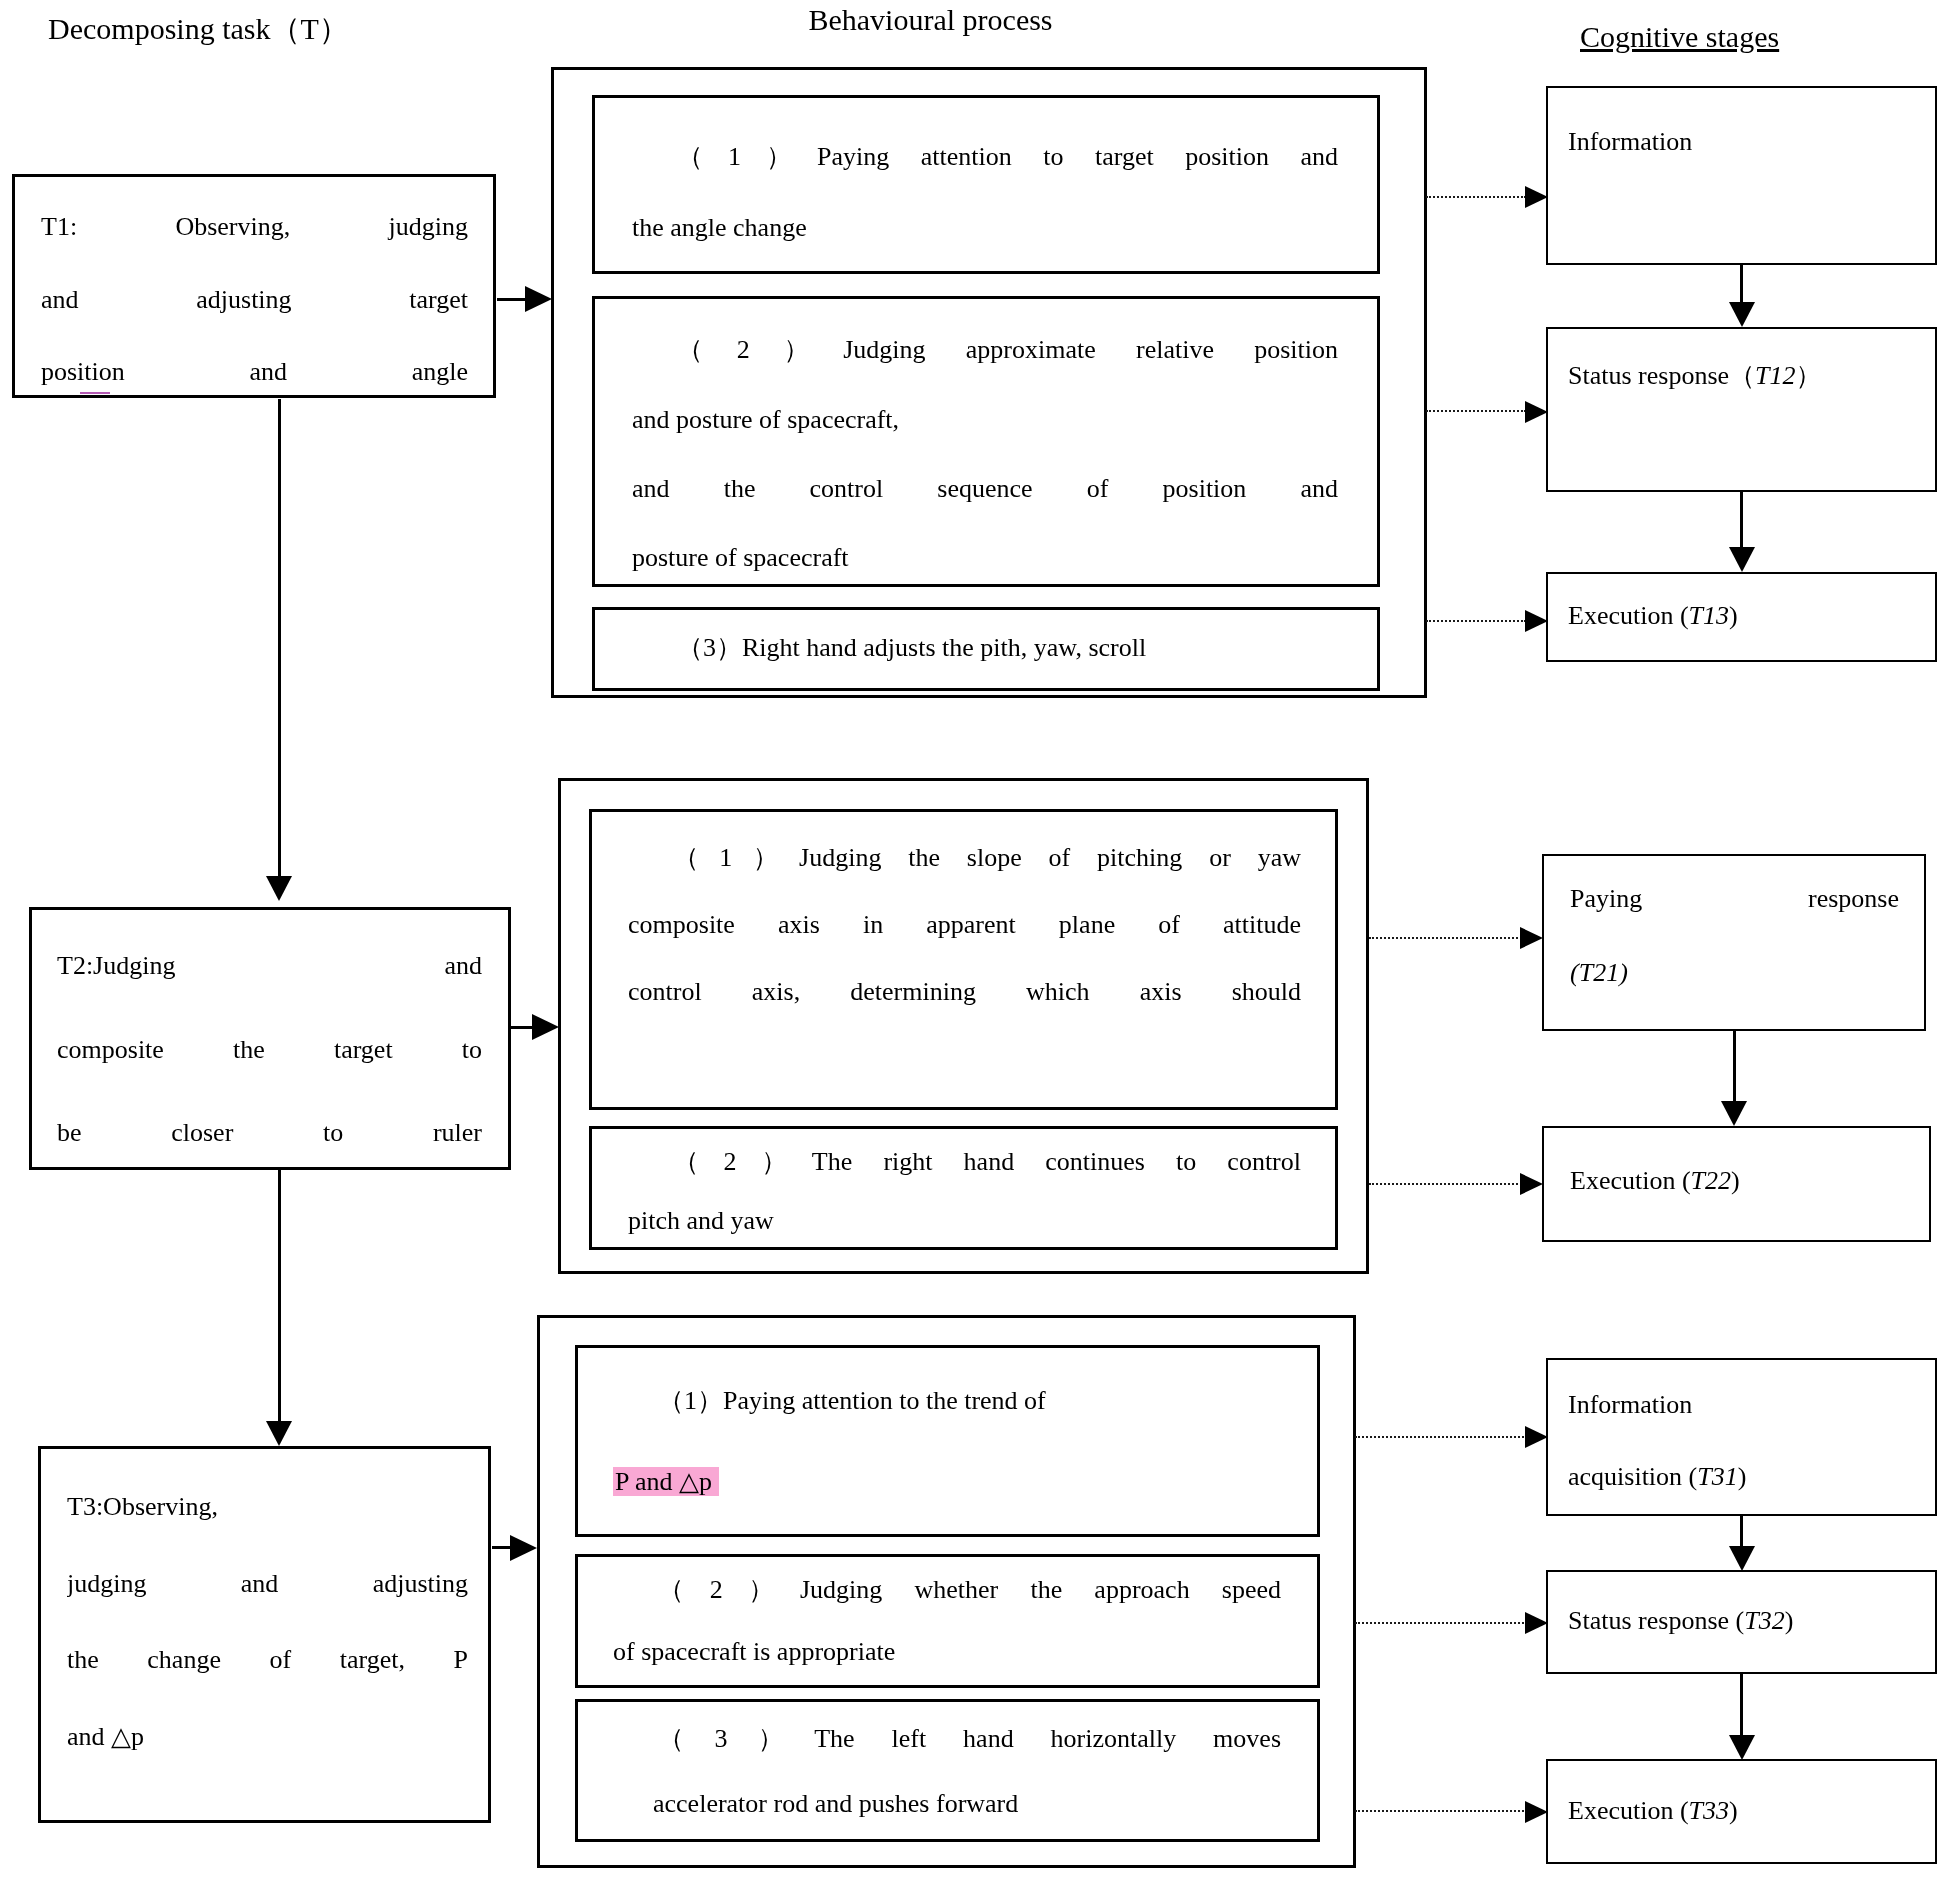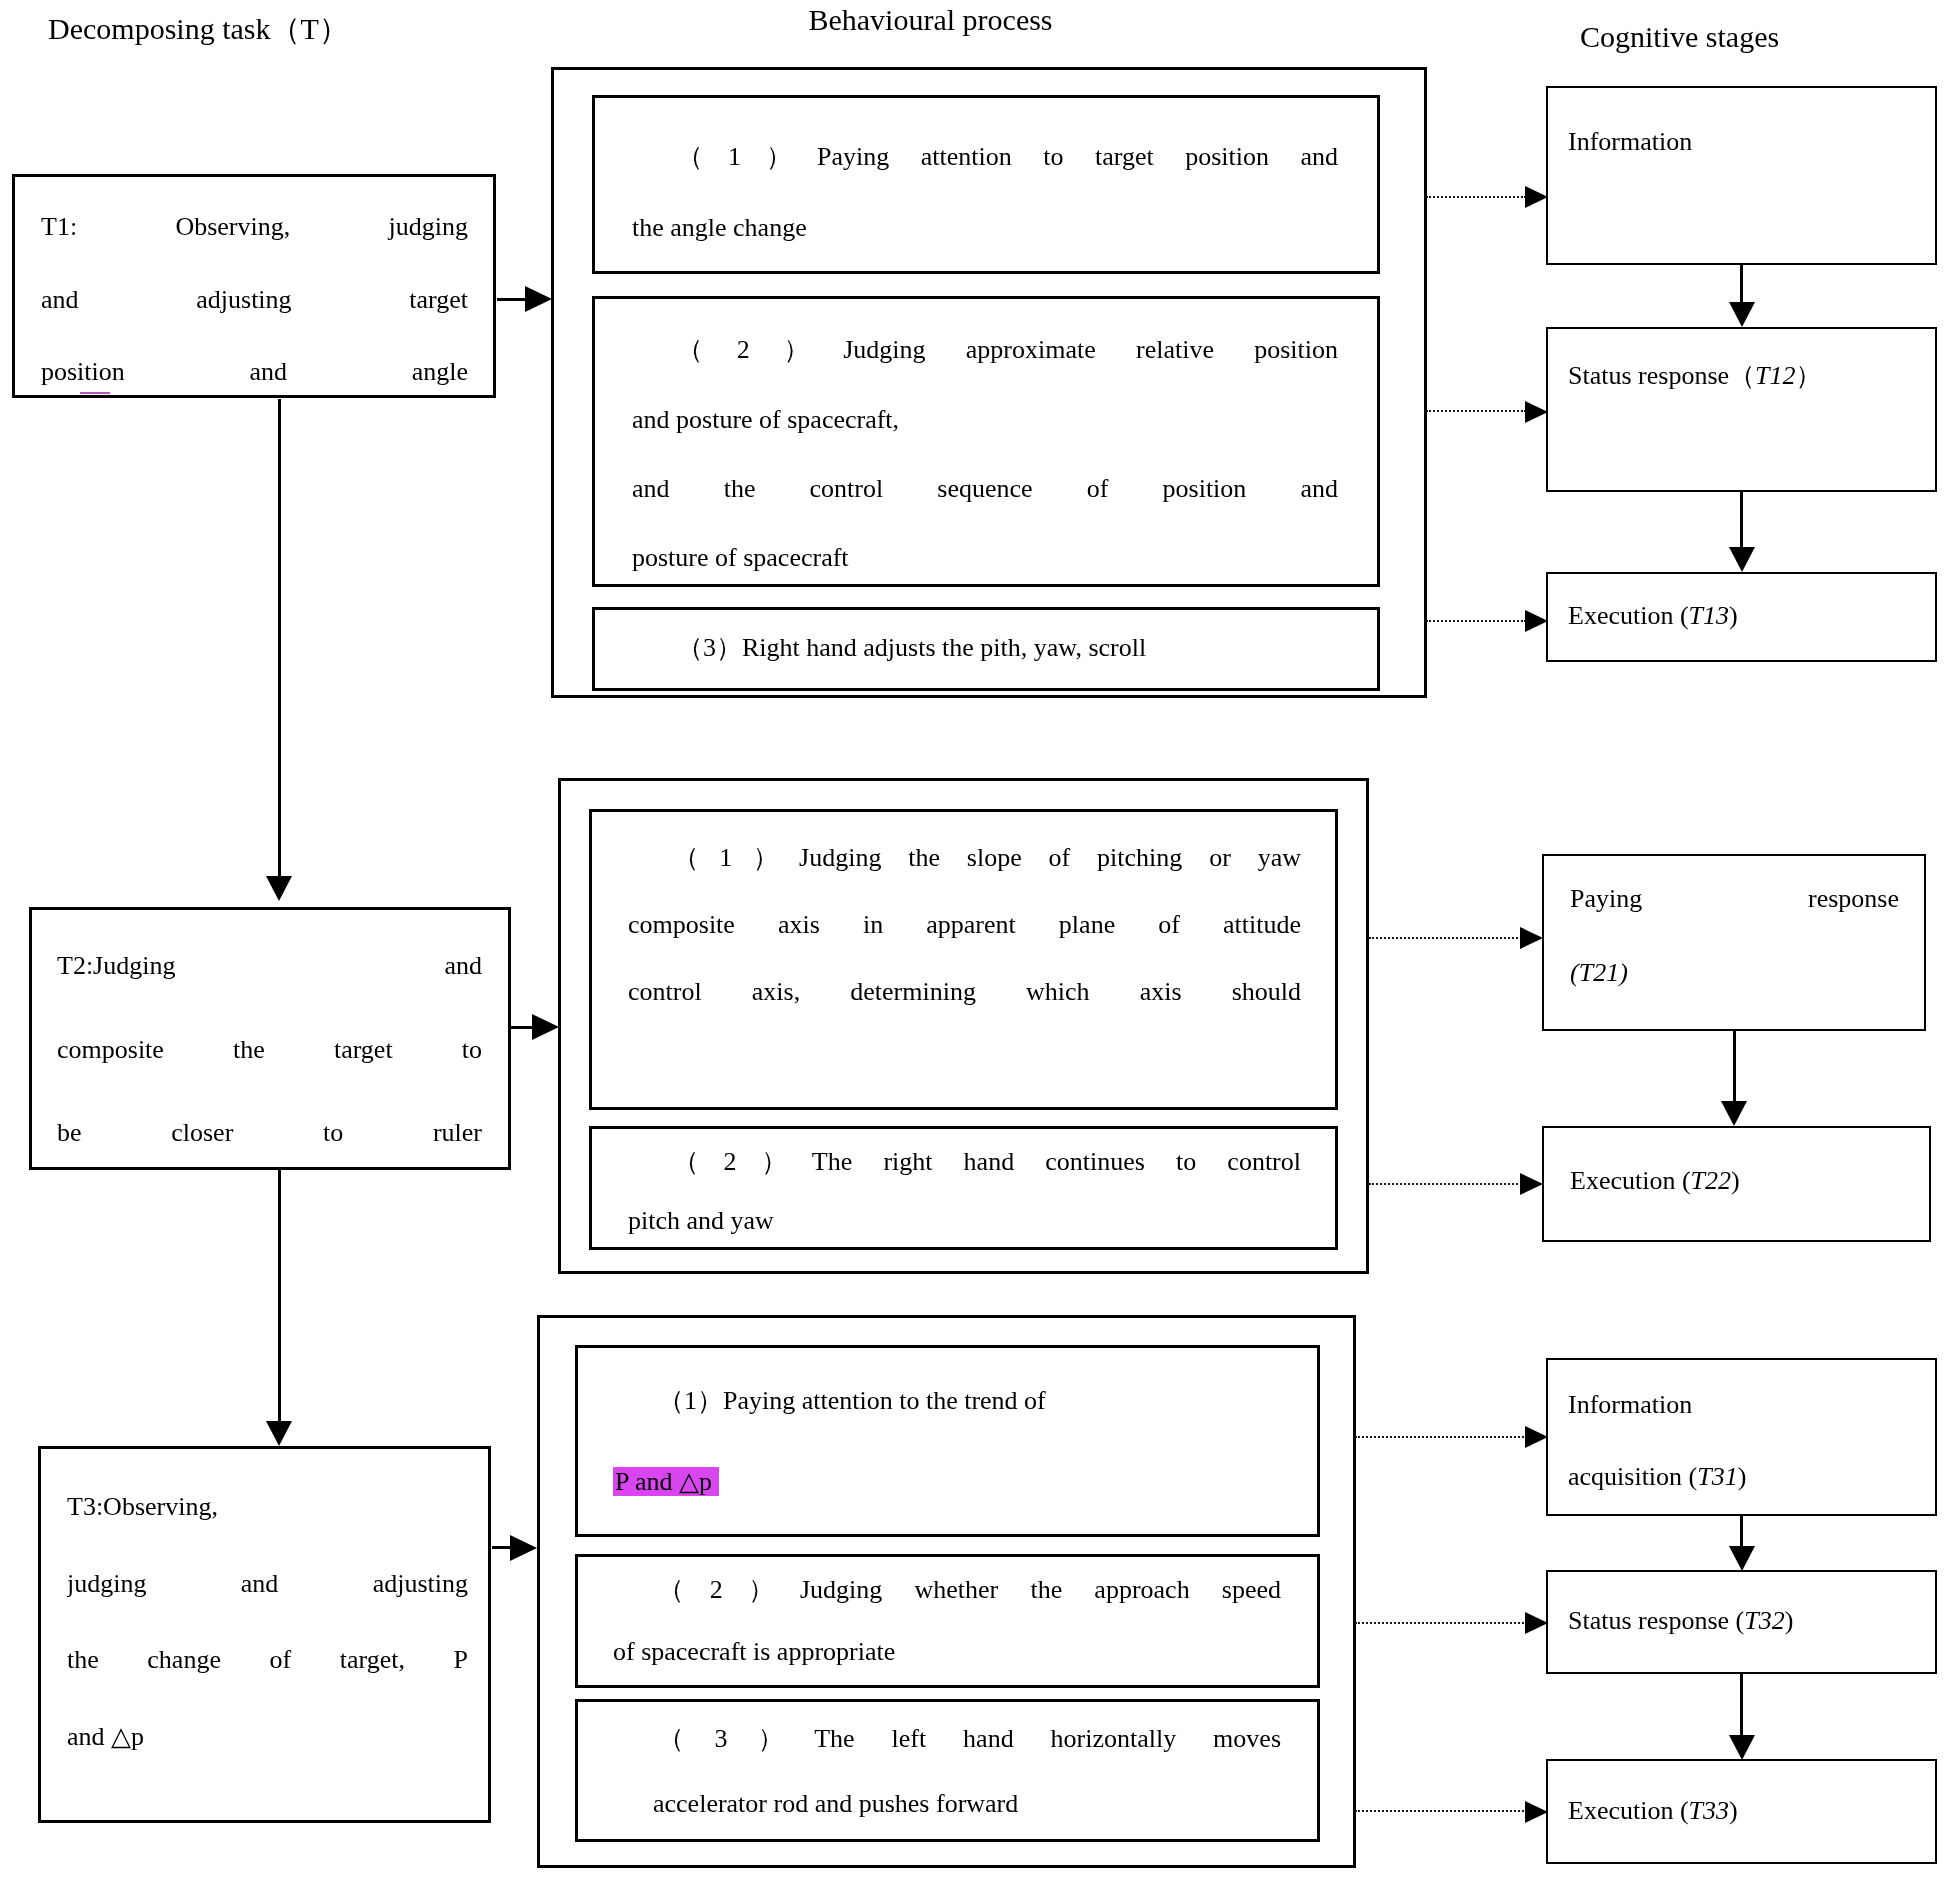--- a/index.html
+++ b/index.html
@@ -16,32 +16,32 @@
   .flexj{display:flex;justify-content:space-between;}
   .vline{position:absolute;width:2.9px;background:#000;}
   .hline{position:absolute;height:2.9px;background:#000;}
   .dline{position:absolute;height:0;border-top:2.4px dotted #1a1a1a;}
   .ah-right{position:absolute;width:0;height:0;border-top:13.4px solid transparent;
             border-bottom:13.4px solid transparent;border-left:27px solid #000;}
   .ah-right-sm{position:absolute;width:0;height:0;border-top:11px solid transparent;
             border-bottom:11px solid transparent;border-left:23px solid #000;}
   .ah-down{position:absolute;width:0;height:0;border-left:13px solid transparent;
             border-right:13px solid transparent;border-top:25px solid #000;}
-  .hl{background:#d946ef;padding:0 6.7px 0 1.9px;}
+  .hl{background:#f9a8d4;padding:0 6.7px 0 1.9px;}
   .squig{position:absolute;height:2.4px;background:#b45ab4;}
   i{font-style:italic;}
 </style>
 </head>
 <body>
 
 <div id="page">
 
   <div class="hdr" style="left:48px;top:8.6px;">Decomposing task（T）</div>
   <div class="hdr" style="left:692px;top:2.9px;width:477px;text-align:center;">Behavioural process</div>
-  <div class="hdr" style="left:1580px;top:20px;">Cognitive stages</div>
+  <div class="hdr" style="left:1580px;top:20px;text-decoration:underline;">Cognitive stages</div>
 
   <div class="box" style="left:12.4px;top:174px;width:484px;height:224px;"></div>
   <div class="ln j" style="left:41px;top:205px;width:427px;">T1: Observing, judging</div>
   <div class="ln j" style="left:41px;top:278px;width:427px;">and adjusting target</div>
   <div class="ln j" style="left:41px;top:350px;width:427px;">position and angle</div>
   <div class="squig" style="left:80px;top:392px;width:30px;"></div>
 
   <div class="box" style="left:29px;top:907px;width:482px;height:263px;"></div>
   <div class="ln j" style="left:57px;top:944px;width:425px;">T2:Judging and</div>
   <div class="ln j" style="left:57px;top:1028px;width:425px;">composite the target to</div>

